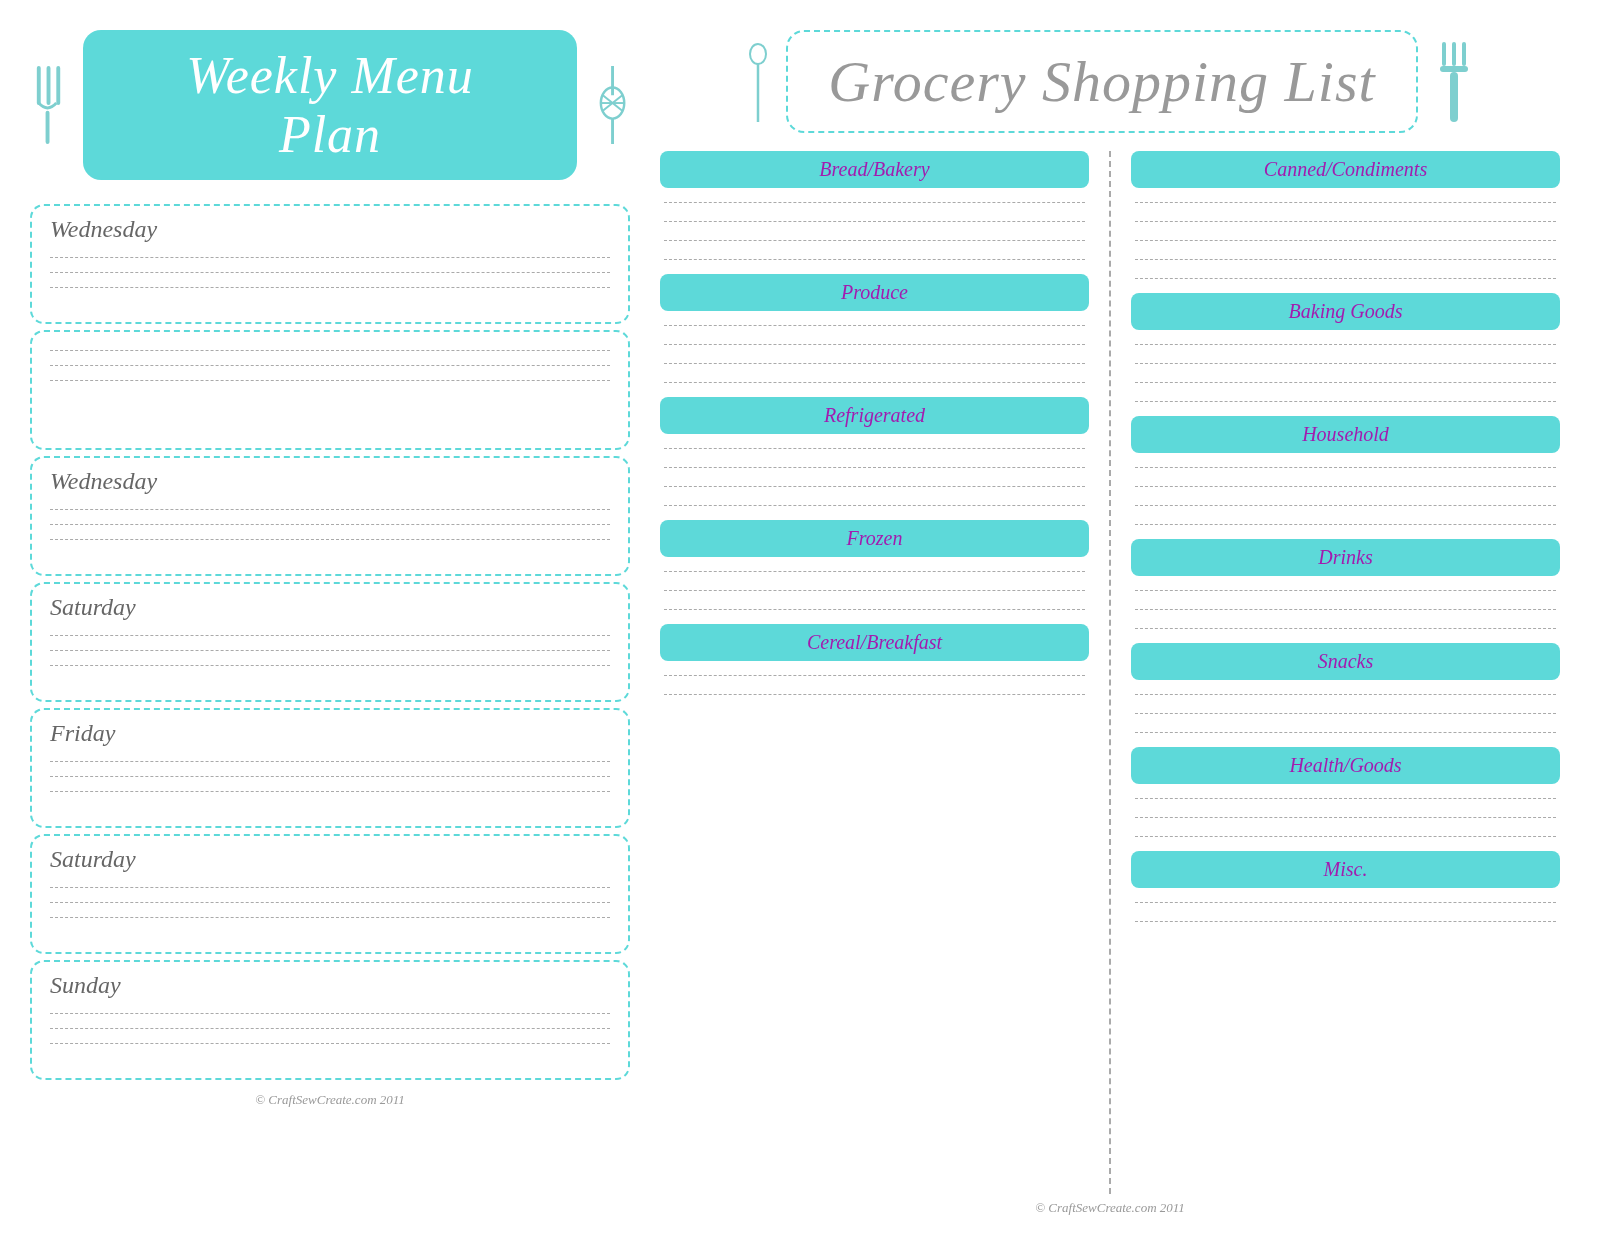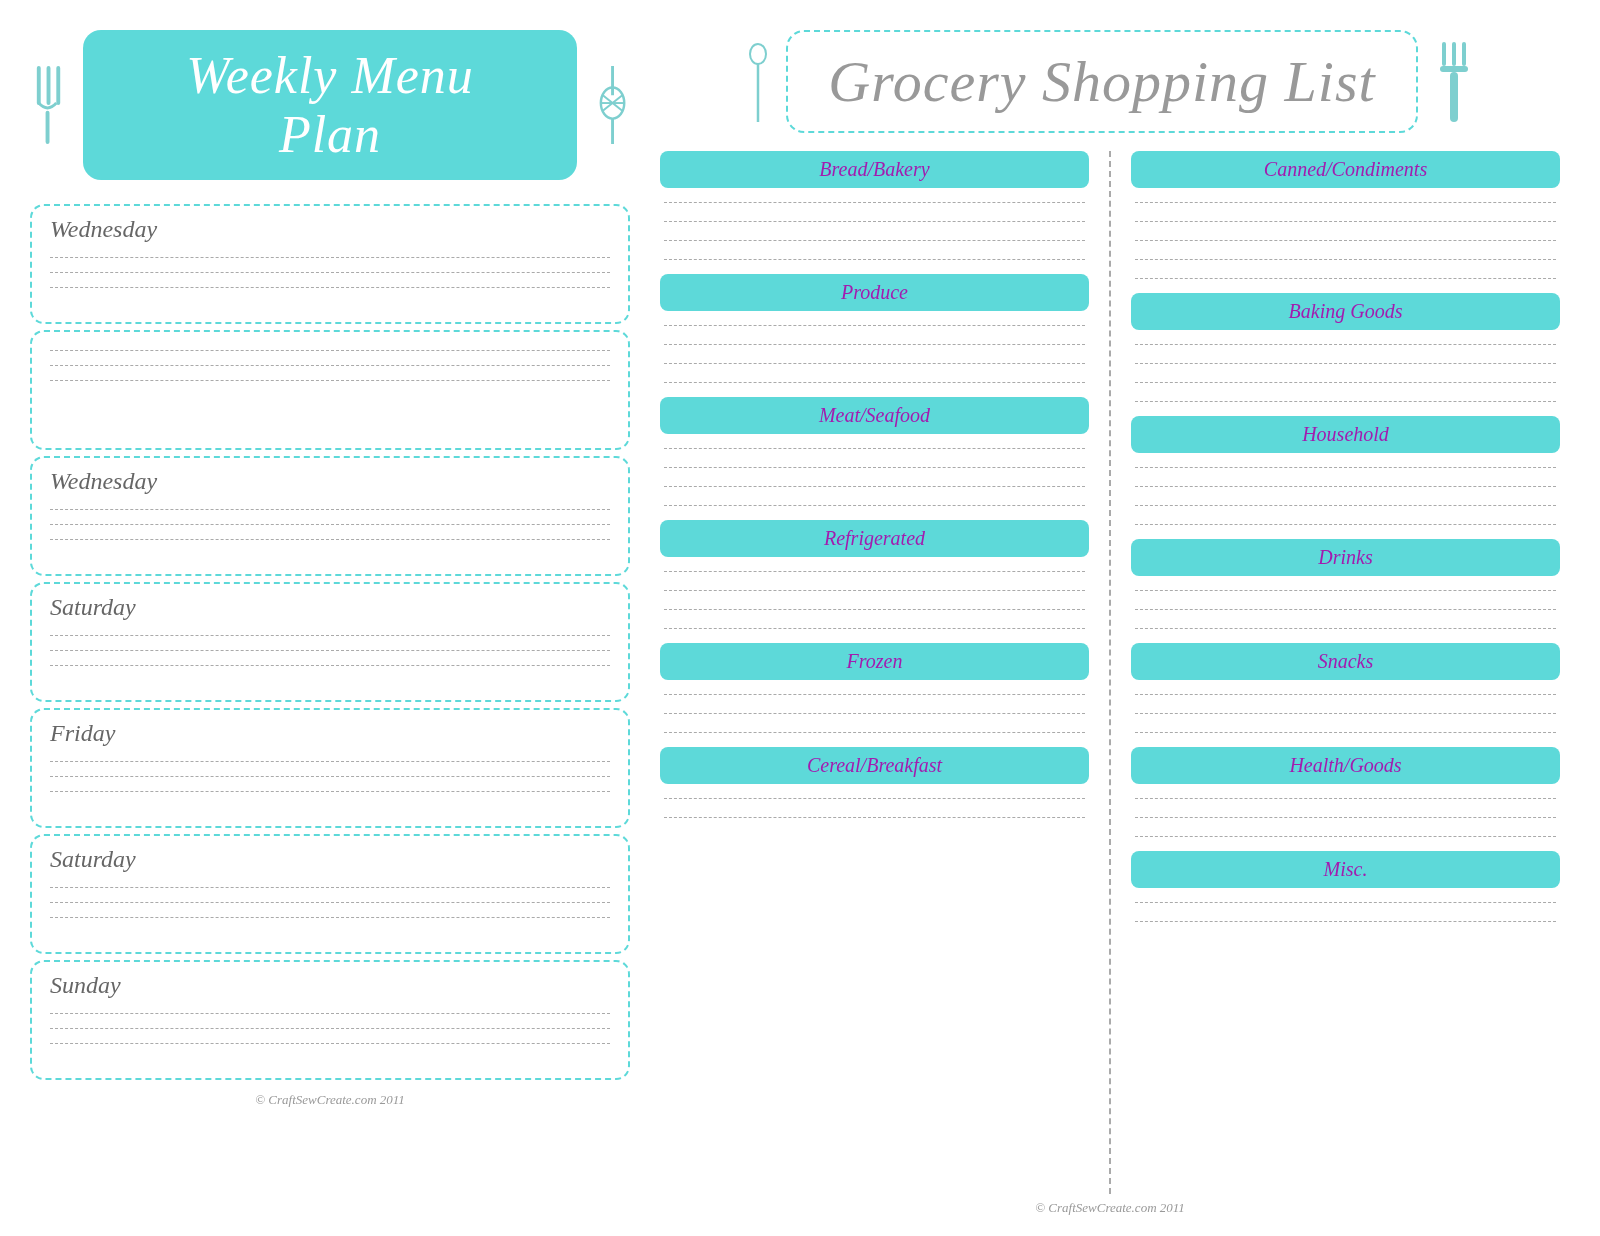--- a/index.html
+++ b/index.html
@@ -317,29 +317,20 @@
           <div class="category-block">
             <div class="category-label">Produce</div>
             <div class="category-lines">
               <div class="cat-line"></div>
               <div class="cat-line"></div>
               <div class="cat-line"></div>
               <div class="cat-line"></div>
             </div>
           </div>
           <div class="category-block">
-            <div class="category-label">Meat/Seafood</div>
-            <div class="category-lines">
-              <div class="cat-line"></div>
-              <div class="cat-line"></div>
-              <div class="cat-line"></div>
-              <div class="cat-line"></div>
-            </div>
-          </div>
-          <div class="category-block">
             <div class="category-label">Refrigerated</div>
             <div class="category-lines">
               <div class="cat-line"></div>
               <div class="cat-line"></div>
               <div class="cat-line"></div>
               <div class="cat-line"></div>
             </div>
           </div>
           <div class="category-block">
             <div class="category-label">Frozen</div>

